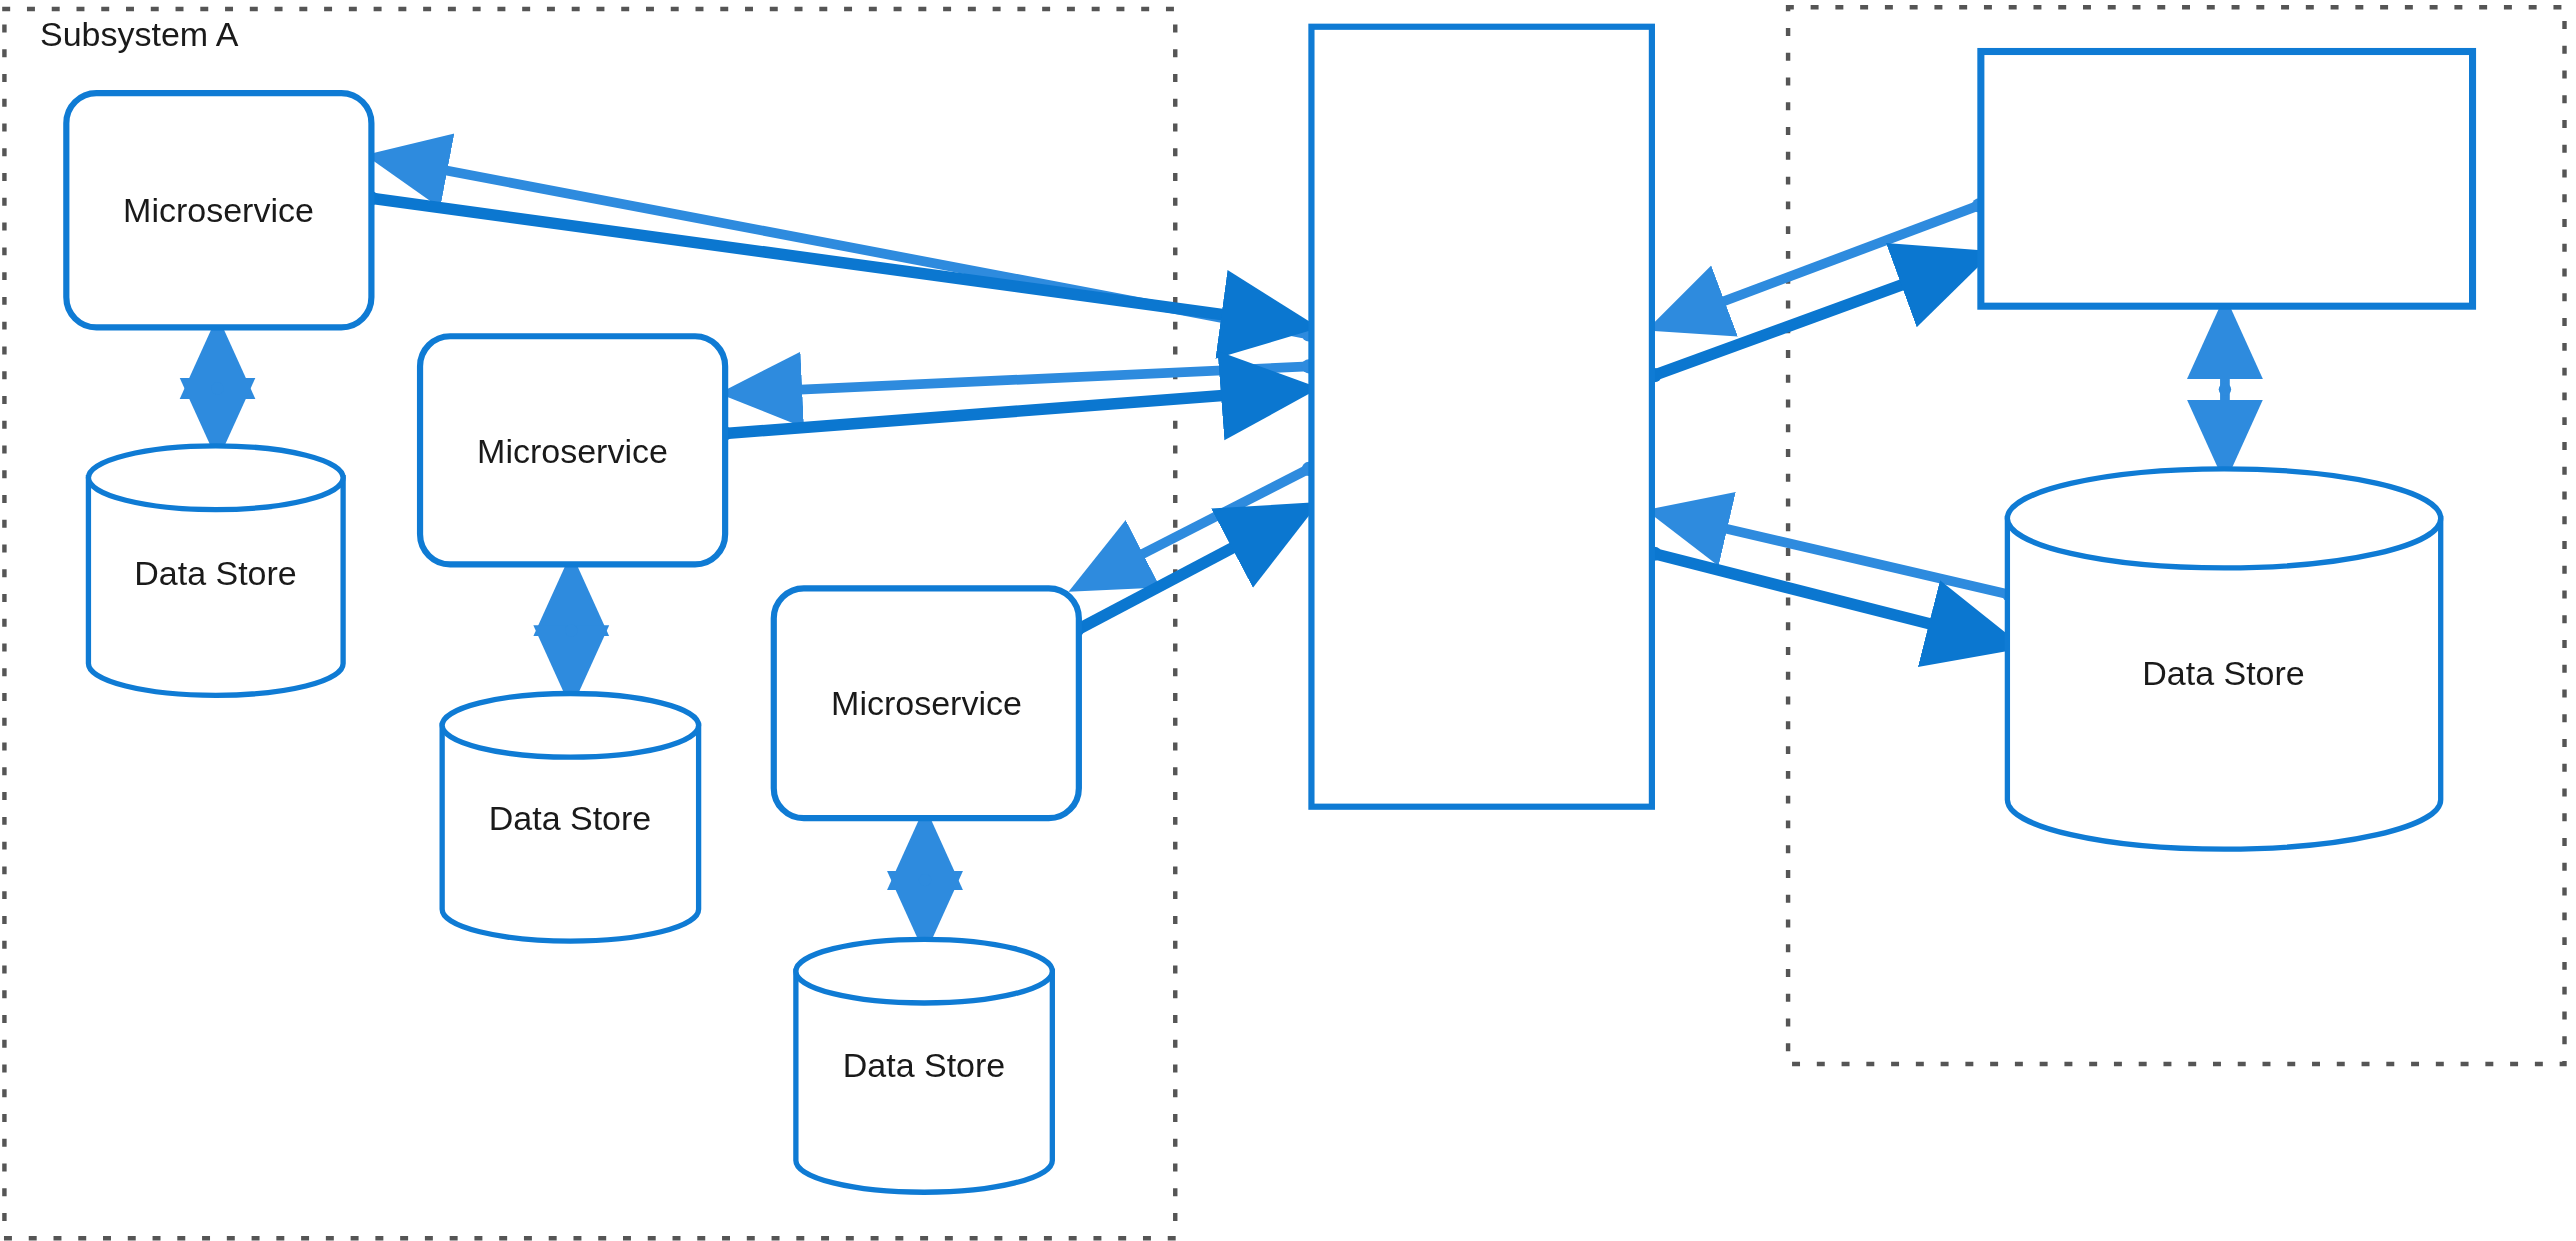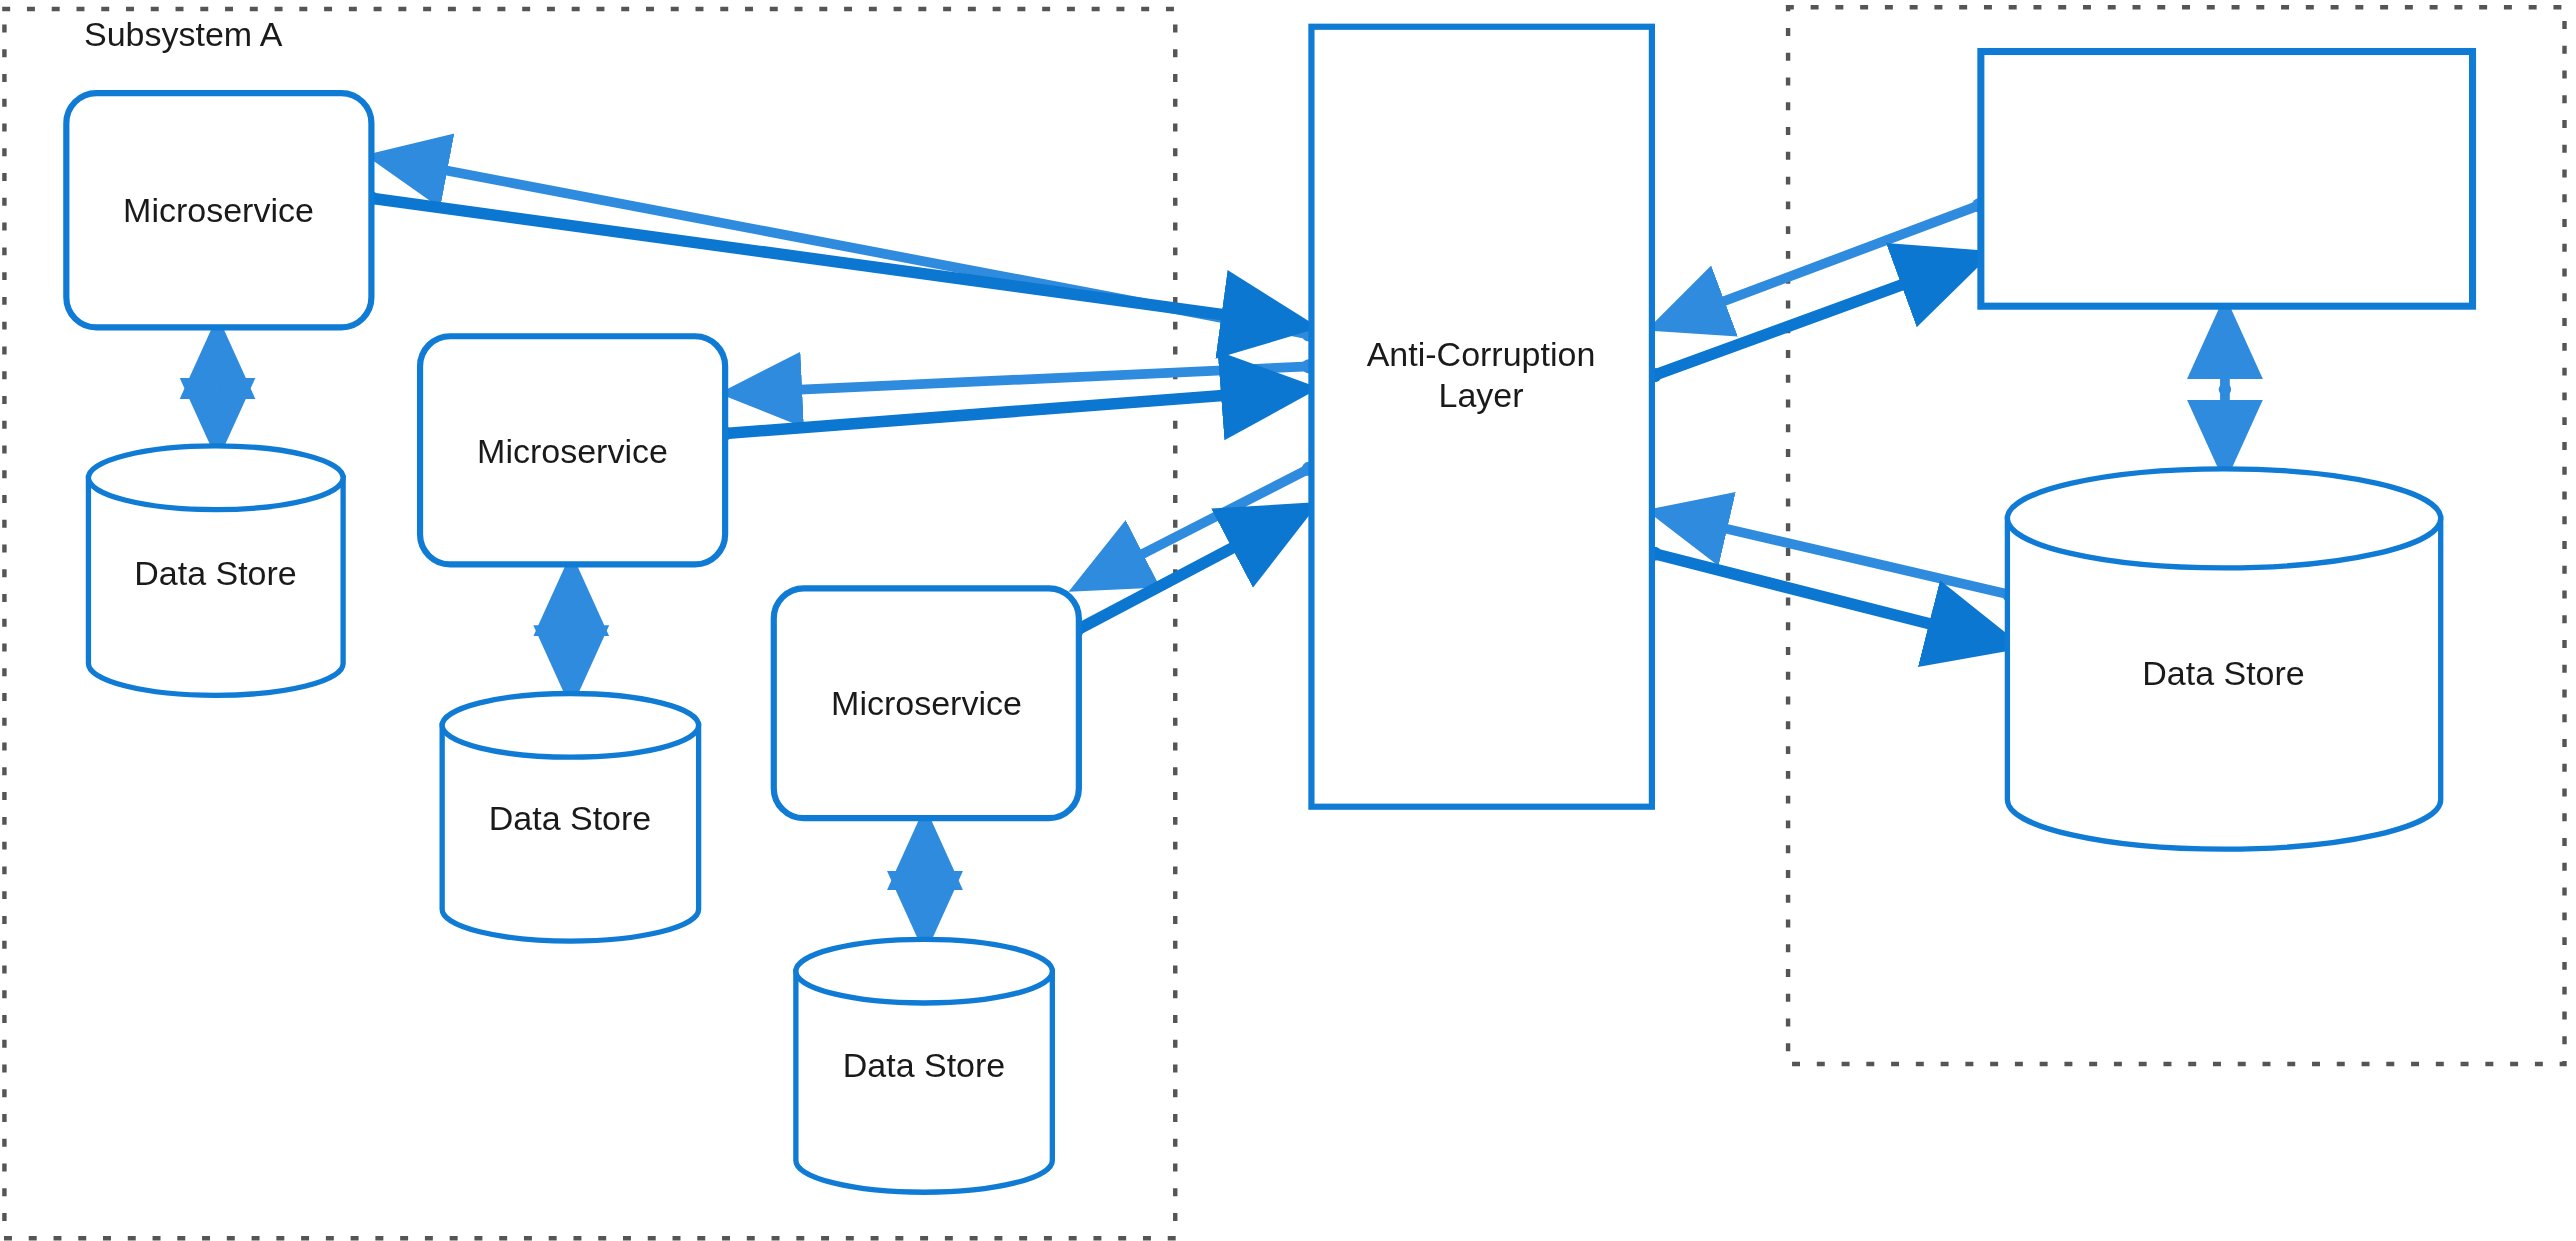--- a/index.html
+++ b/index.html
@@ -3,21 +3,21 @@
 <meta charset="utf-8">
 <style>
   html, body { margin:0; padding:0; background:#ffffff; }
   body { width:2576px; height:1242px; font-family:"Liberation Sans", sans-serif; }
   #stage { position:relative; width:2576px; height:1242px; overflow:hidden; background:#fff; }
   #stage svg { position:absolute; left:0; top:0; }
   .lbl { position:absolute; text-align:center; color:#1a1a1a; font-family:"Liberation Sans", sans-serif;
          white-space:pre-line; line-height:1.22; pointer-events:none; }
   .node-lbl { font-size:34px; }
   .acl-lbl { font-size:34px; }
-  .zone-lbl { font-size:34px; text-align:left;margin-left:44px; }
+  .zone-lbl { font-size:34px; text-align:left; }
   .hit { position:absolute; }
 </style>
 </head>
 <body>
 
 <div id="stage">
 
   <svg width="2576" height="1242" viewBox="0 0 2913 1404">
     <defs>
       <marker id="ah-dark" markerWidth="9" markerHeight="9" refX="7.2" refY="4.5" orient="auto" markerUnits="strokeWidth">
@@ -139,22 +139,20 @@
   <div class="lbl zone-lbl" style="left:40px; top:14px; width:371px;">Subsystem A</div>
 
   <div class="lbl node-lbl" style="left:66px; top:190px; width:305px;">Microservice</div>
   <div class="lbl node-lbl" style="left:420px; top:431px; width:305px;">Microservice</div>
   <div class="lbl node-lbl" style="left:774px; top:683px; width:305px;">Microservice</div>
 
   <div class="lbl node-lbl" style="left:88px; top:553px; width:255px;">Data Store</div>
   <div class="lbl node-lbl" style="left:442px; top:798px; width:256px;">Data Store</div>
   <div class="lbl node-lbl" style="left:796px; top:1045px; width:256px;">Data Store</div>
 
-  <div class="lbl acl-lbl" style="left:1311px; top:334px; width:340px;">Anti-Corruption
-Layer</div>
 
   <div class="lbl node-lbl" style="left:2007px; top:653px; width:433px;">Data Store</div>
 
   <div class="hit" style="left:66px;  top:93px;  width:305px; height:234px;"></div>
   <div class="hit" style="left:420px; top:336px;  width:305px; height:228px;"></div>
   <div class="hit" style="left:774px; top:588px;  width:305px; height:230px;"></div>
   <div class="hit" style="left:88px; top:447px;  width:255px; height:248px;"></div>
   <div class="hit" style="left:442px; top:694px;  width:256px; height:248px;"></div>
   <div class="hit" style="left:796px; top:939px; width:256px; height:252px;"></div>
   <div class="hit" style="left:1311px; top:26.5px; width:340px; height:780px;"></div>

